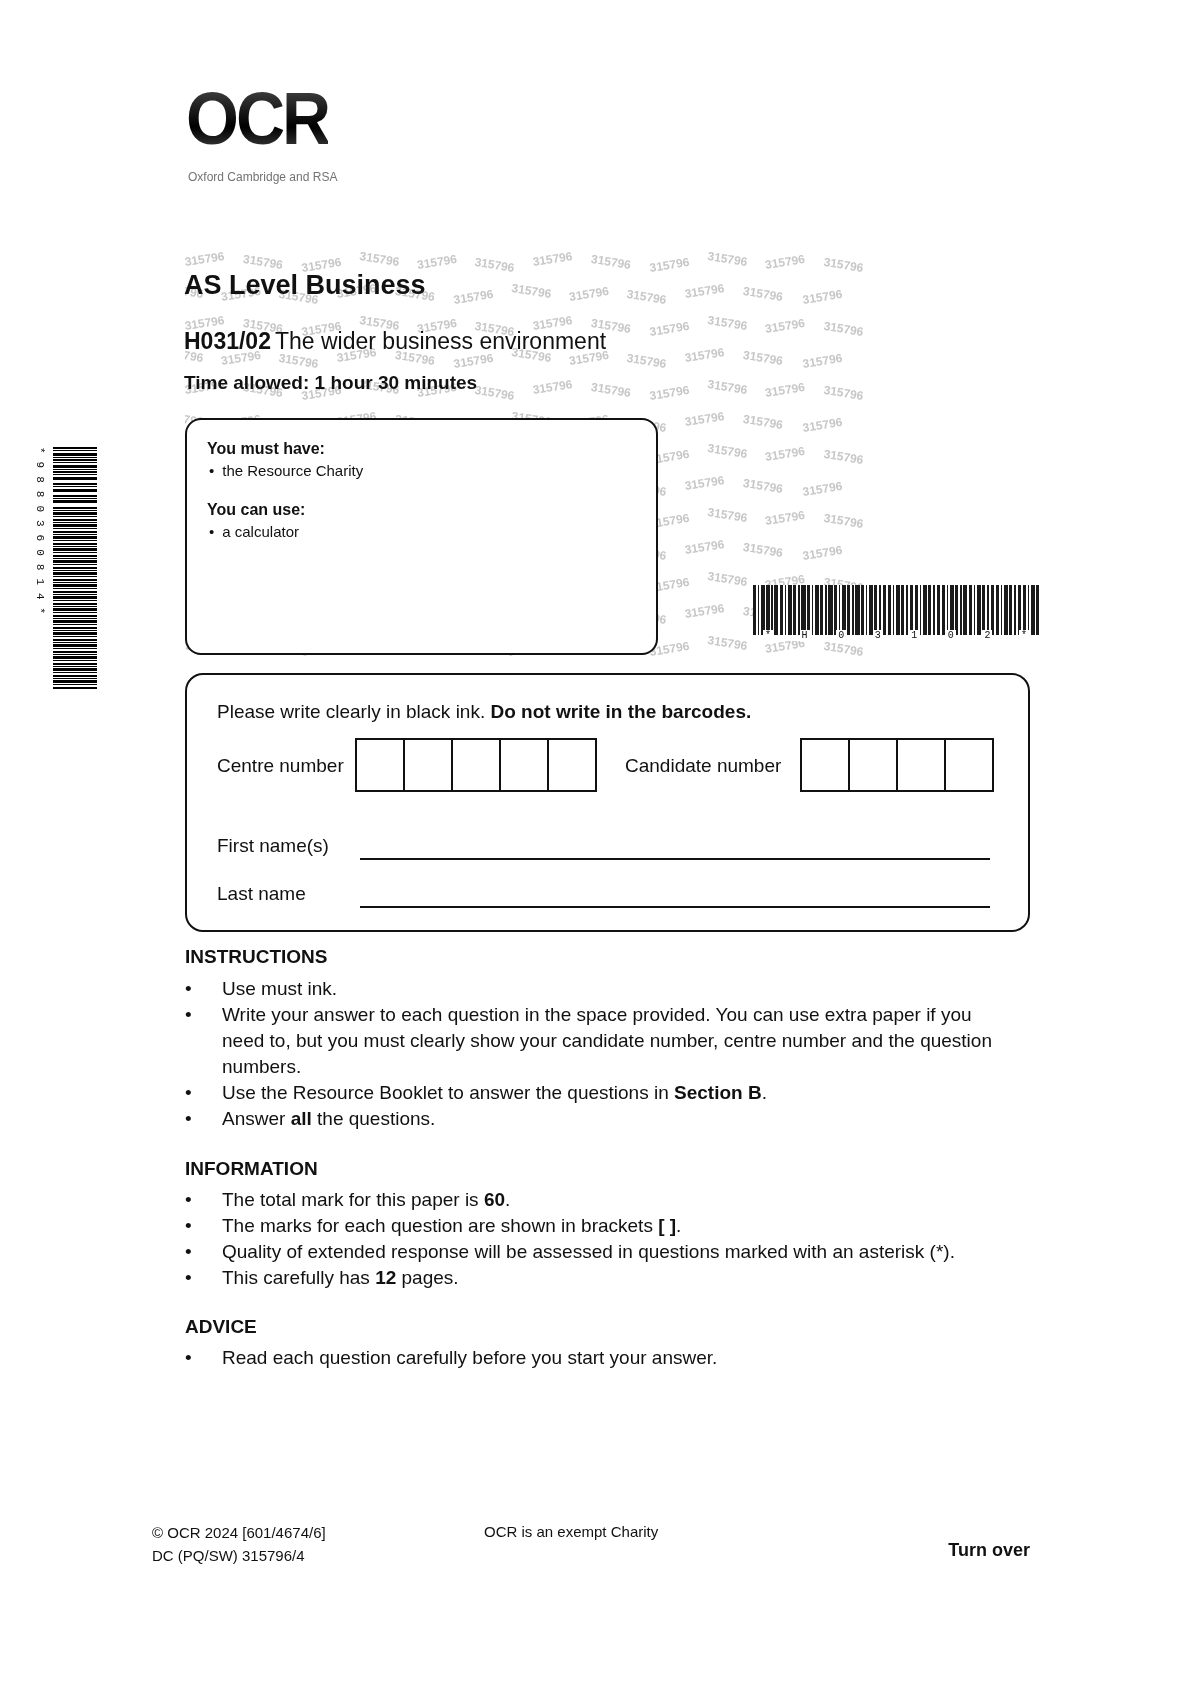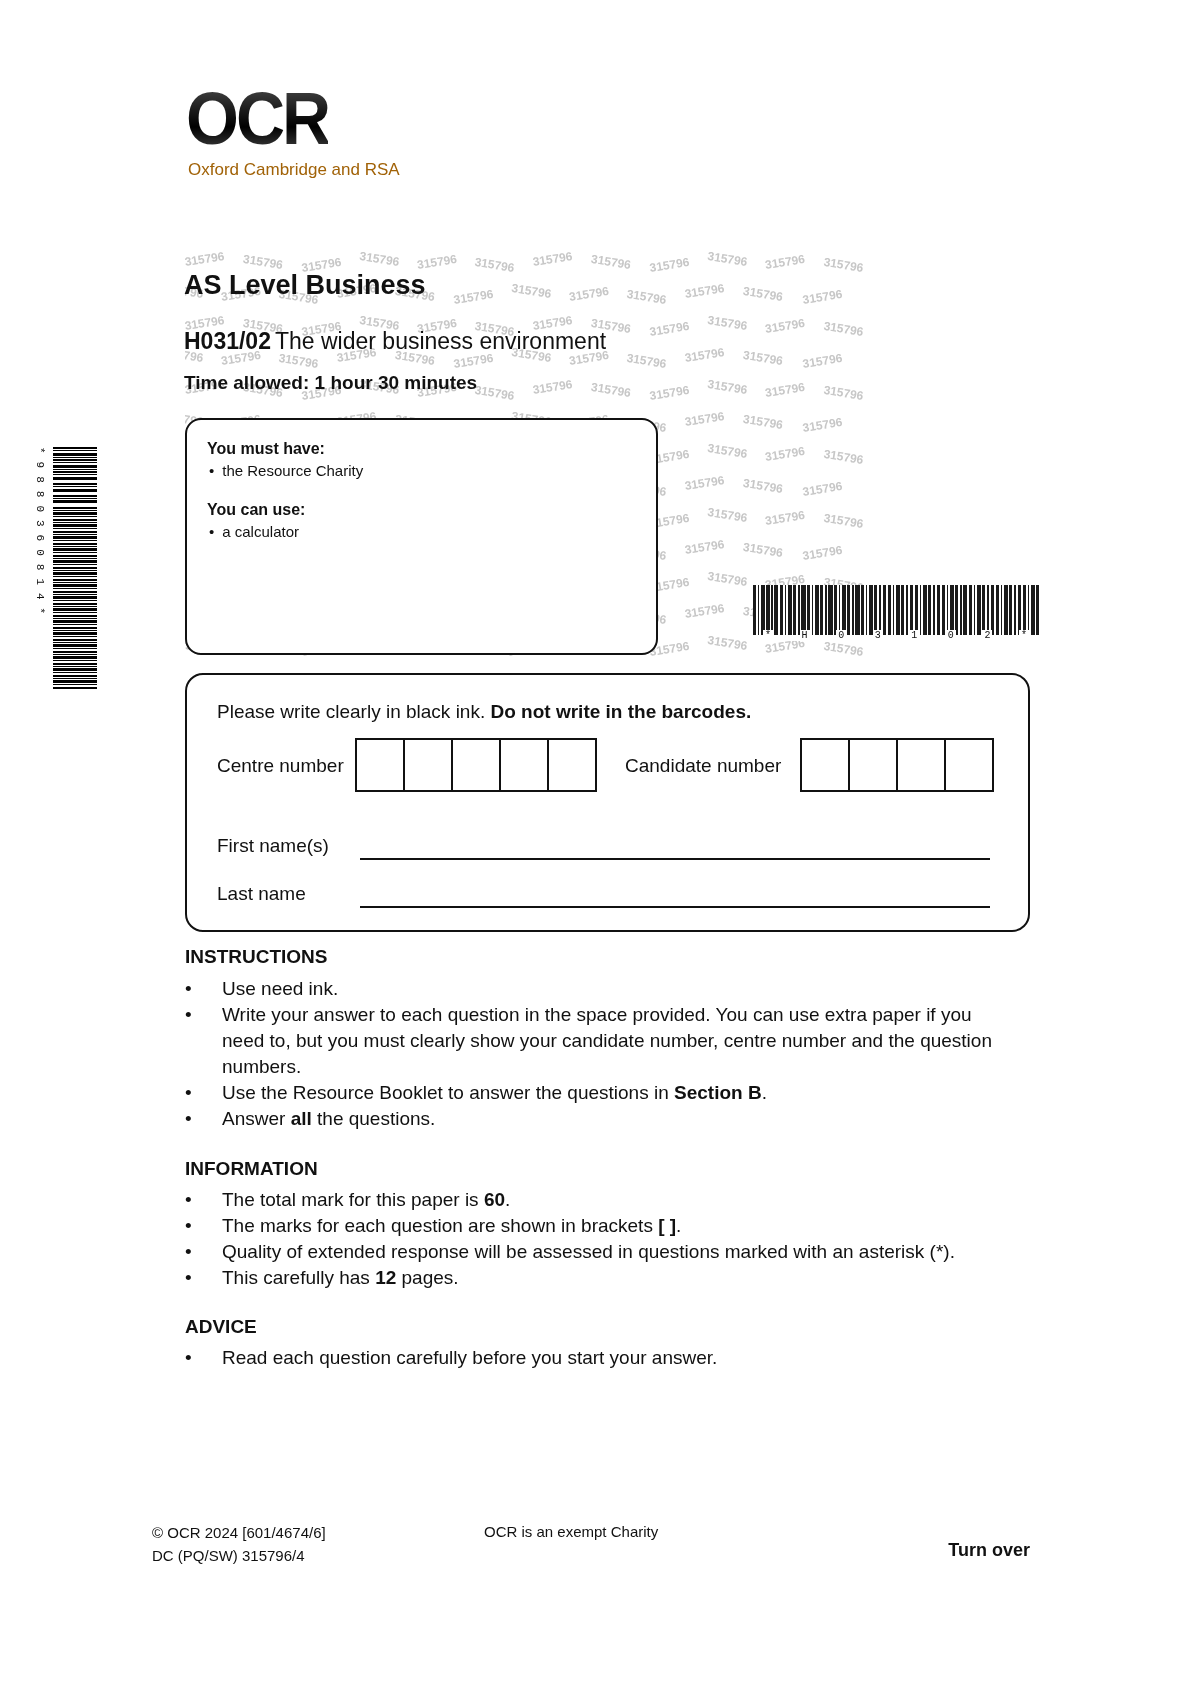--- a/index.html
+++ b/index.html
@@ -12,21 +12,21 @@
   .wm-row{white-space:nowrap;height:32px;line-height:32px;}
   .wm-row span{display:inline-block;margin-right:18px;font-size:12px;font-weight:bold;
                color:#c7c7c7;}
 
   
   .logo{position:absolute;left:186px;top:84px;font-size:68px;font-weight:900;
         letter-spacing:-3px;line-height:1;z-index:2;
         background:linear-gradient(180deg,#4d4d4d 0%,#1a1a1a 40%,#000 62%,#474747 100%);
         -webkit-background-clip:text;background-clip:text;color:transparent;
         transform:scaleY(1.08);}
-  .logo-sub{position:absolute;left:188px;top:160px;font-size:17px;color:#a16207;z-index:2;}
+  .logo-sub{position:absolute;left:188px;top:170px;font-size:12px;color:#737373;z-index:2;}
   .session-title{position:absolute;left:184px;top:210px;font-size:34px;font-weight:bold;z-index:2;}
   .qualification{position:absolute;left:184px;top:270px;font-size:27px;font-weight:bold;z-index:2;}
   .paper-line{position:absolute;left:184px;top:328px;font-size:23px;z-index:2;}
   .paper-line .code{font-weight:bold;margin-right:4px;}
   .time-allowed{position:absolute;left:184px;top:372px;font-size:19px;font-weight:bold;z-index:2;}
 
   
   .materials-box{position:absolute;left:185px;top:418px;width:473px;height:237px;
                  background:#fff;border:2.5px solid #111;border-radius:16px;z-index:2;
                  box-sizing:border-box;padding:14px 20px;}
@@ -178,21 +178,21 @@
     <div class="name-label first-name-label">First name(s)</div>
     <div class="name-line first-name-line"></div>
     <div class="name-label last-name-label">Last name</div>
     <div class="name-line last-name-line"></div>
   </div>
 
   <div class="section-heading h-instructions">INSTRUCTIONS</div>
   <div class="bullets l-instructions">
       <div class="bullet-row">
         <span class="dot">•</span>
-        <span class="bullet-text"><span>Use need ink.</span></span>
+        <span class="bullet-text"><span>Use must ink.</span></span>
       </div>
       <div class="bullet-row">
         <span class="dot">•</span>
         <span class="bullet-text"><span>Write your answer to each question in the space provided. You can use extra paper if you need to, but you must clearly show your candidate number, centre number and the question numbers.</span></span>
       </div>
       <div class="bullet-row">
         <span class="dot">•</span>
         <span class="bullet-text"><span>Use the Resource Booklet to answer the questions in </span><span class="b">Section B</span><span>.</span></span>
       </div>
       <div class="bullet-row">

